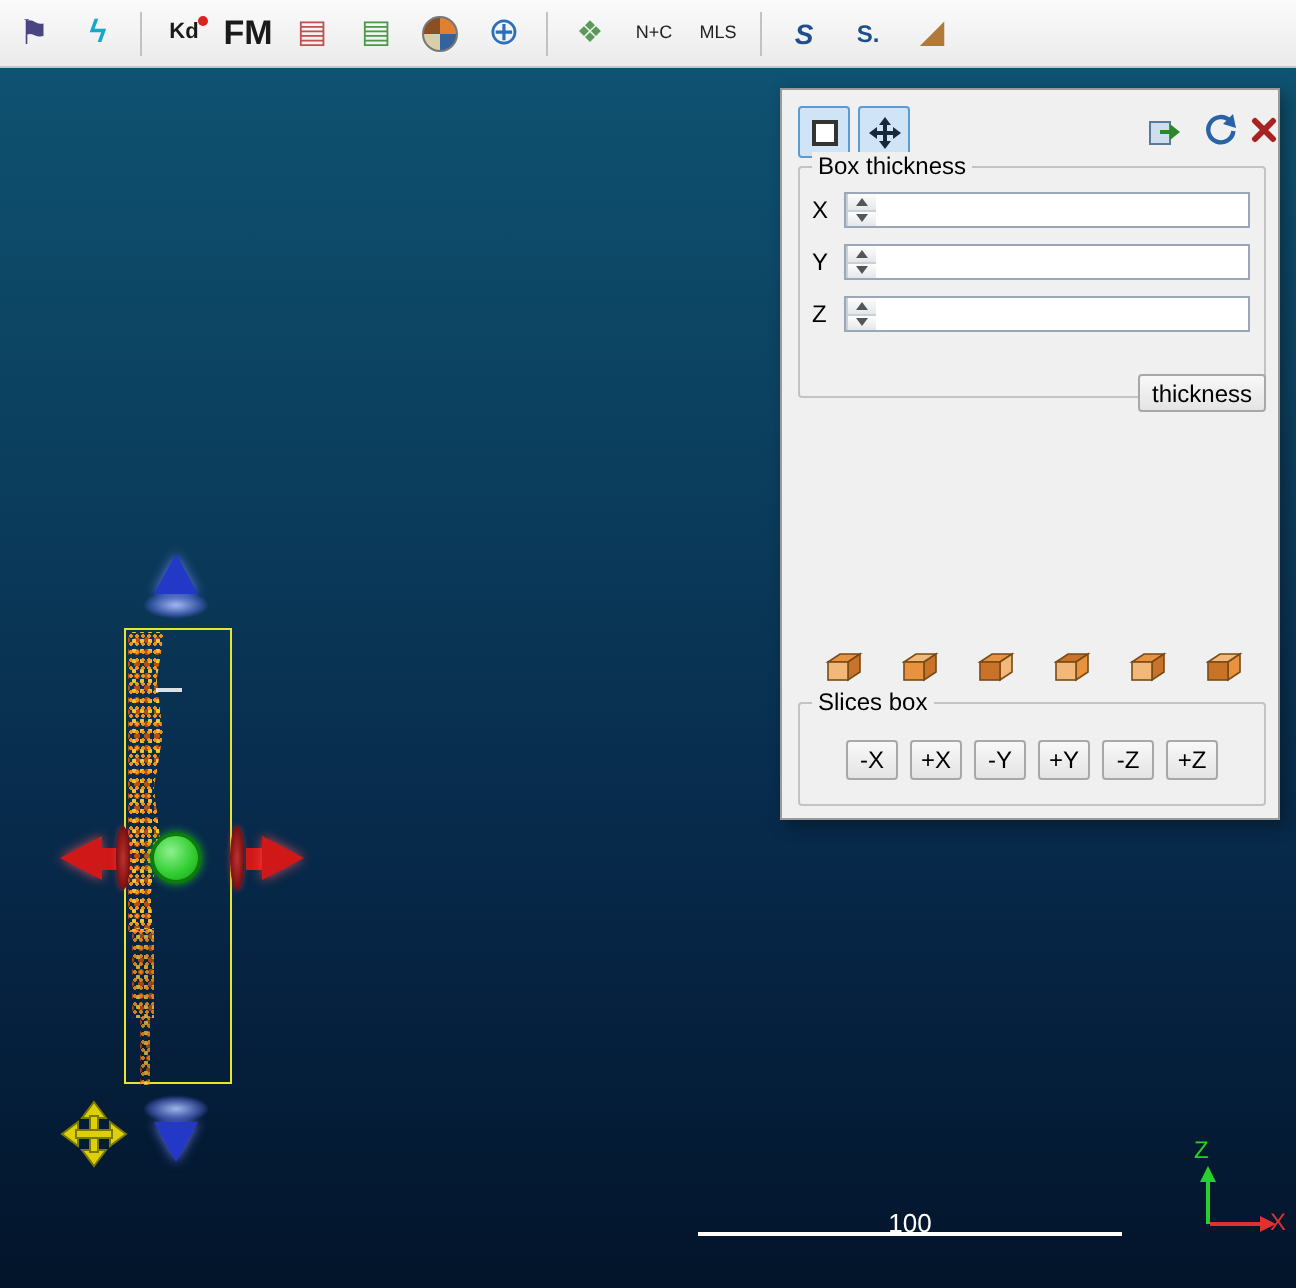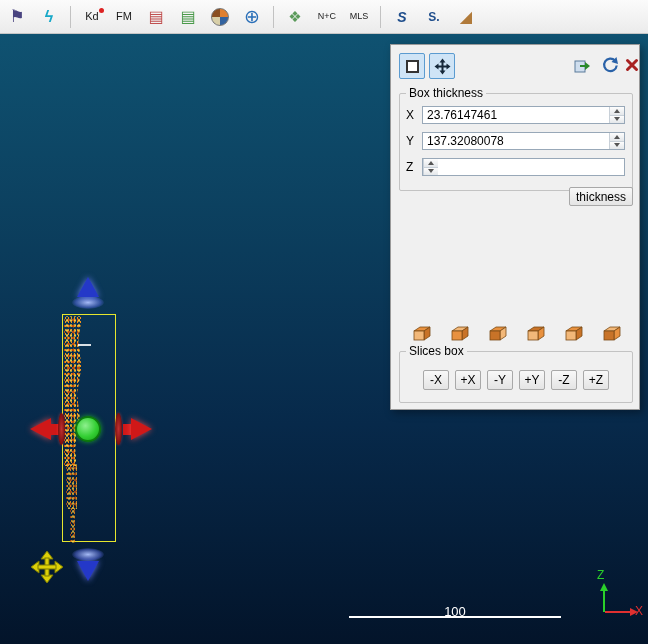--- a/index.html
+++ b/index.html
@@ -6,23 +6,23 @@
   body{width:648px;height:644px;font-family:"Liberation Sans",sans-serif;font-size:12px;color:#000;background:#ececec;overflow:hidden}
   .app{position:relative;width:648px;height:644px;overflow:hidden}
 
   
   .toolbar{position:absolute;top:0;left:0;width:648px;height:34px;background:linear-gradient(#fbfbfb,#ebebeb);border-bottom:1px solid #c6c6c6;display:flex;align-items:center;padding:0 2px;gap:2px}
   .tb-btn{width:30px;height:28px;border:none;background:transparent;display:flex;align-items:center;justify-content:center;border-radius:3px;cursor:pointer}
   .tb-sep{width:1px;height:22px;background:#c2c2c2;margin:0 4px}
   .tb-glyph{line-height:1;display:inline-block}
   .c-plane{color:#4a4480;font-size:17px}
   .c-light{color:#17a8c8;font-weight:bold;font-size:16px}
-  .c-kd{color:#1a1a1a;font-weight:normal;font-size:11px;position:relative}
+  .c-kd{color:#1a1a1a;font-weight:bold;font-size:11px;position:relative}
   .c-kd::after{content:"";position:absolute;top:-3px;right:-5px;width:5px;height:5px;border-radius:50%;background:#d22}
-  .c-fm{color:#1a1a1a;font-weight:normal;font-size:11px}
+  .c-fm{color:#1a1a1a;font-weight:bold;font-size:17px}
   .c-docr{color:#c05050;font-size:16px}
   .c-docg{color:#4a9a4a;font-size:16px}
   .ball{width:18px;height:18px;border-radius:50%;border:1px solid #777;background:conic-gradient(#e08030 0 25%,#33639f 25% 50%,#d8cfa8 50% 75%,#8a4f22 75% 100%)}
   .c-globe{color:#2a6fb8;font-size:19px}
   .c-puzz{color:#5a9a5a;font-size:15px}
   .c-nc,.c-mls{color:#222;font-weight:normal;font-size:9px}
   .c-s{color:#1f4e8c;font-size:14px;font-weight:bold;font-style:italic}
   .c-sd{color:#1f4e8c;font-size:12px;font-weight:bold}
   .c-ramp{color:#b07a3a;font-size:16px}
 
@@ -70,21 +70,21 @@
   .tool-toggle{top:8px;width:26px;height:26px;border:1px solid #a8c8e0;background:#e4f0fa;border-radius:2px;display:flex;align-items:center;justify-content:center;cursor:pointer}
   .tool-toggle[aria-checked="true"]{border-color:#5b9bd0;background:#cfe4f6}
   .toggle-1{left:8px}.toggle-2{left:38px}
   .sq-icon{width:13px;height:13px;border:2px solid #333;background:#fff}
   .flat-icon{top:9px;width:22px;height:22px;border:none;background:transparent;display:flex;align-items:center;justify-content:center;cursor:pointer}
   .act-1{left:180px}.act-2{left:208px}.act-3{left:234px;width:14px}
   .group{border:1px solid #c3c3c3;border-radius:2px}
   .group > *{position:absolute}
   .legend{top:-8px;left:6px;background:#f0f0f0;padding:0 3px;font-size:12px;white-space:nowrap}
   .legend-sm{font-size:11px}
-  .gb-thickness{left:8px;top:48px;width:234px;height:98px}
+  .gb-thickness{left:8px;top:38px;width:234px;height:116px}
   .sb-row{left:6px;display:flex;align-items:center;gap:6px;height:18px}
   .row-1{top:12px}.row-2{top:38px}.row-3{top:64px}
   .axis-lab{width:10px;font-size:12px}
   .spinbox{width:203px;height:18px;background:#fff;border:1px solid #98a8b8;display:flex}
   .sb-val{flex:1;padding:1px 4px;font-size:12px;line-height:15px;overflow:hidden;white-space:nowrap}
   .sb-btns{width:15px;border-left:1px solid #c8d0d8;display:flex;flex-direction:column}
   .sb-up,.sb-dn{flex:1;display:flex;align-items:center;justify-content:center;background:linear-gradient(#fdfdfd,#e4e7ea);cursor:pointer}
   .sb-up{border-bottom:1px solid #c8d0d8}
   .sb-up::after{content:"";width:0;height:0;border-left:3px solid transparent;border-right:3px solid transparent;border-bottom:4px solid #555}
   .sb-dn::after{content:"";width:0;height:0;border-left:3px solid transparent;border-right:3px solid transparent;border-top:4px solid #555}
@@ -233,31 +233,29 @@
       <svg width="14" height="14" viewBox="0 0 14 14">
         <path d="M2.5 2.5 L11.5 11.5 M11.5 2.5 L2.5 11.5" stroke="#a82222" stroke-width="3" stroke-linecap="round"></path>
       </svg>
     </button>
 
     <div class="group gb-thickness">
       <span class="legend">Box thickness</span>
       <div class="sb-row row-1">
         <span class="axis-lab">X</span>
         <div class="spinbox">
-          <span class="sb-val">23.76147461</span>
           <div class="sb-btns">
             <div class="sb-up"></div>
             <div class="sb-dn"></div>
           </div>
         </div>
       </div>
       <div class="sb-row row-2">
         <span class="axis-lab">Y</span>
         <div class="spinbox">
-          <span class="sb-val">137.32080078</span>
           <div class="sb-btns">
             <div class="sb-up"></div>
             <div class="sb-dn"></div>
           </div>
         </div>
       </div>
       <div class="sb-row row-3">
         <span class="axis-lab">Z</span>
         <div class="spinbox">
           <div class="sb-btns">

